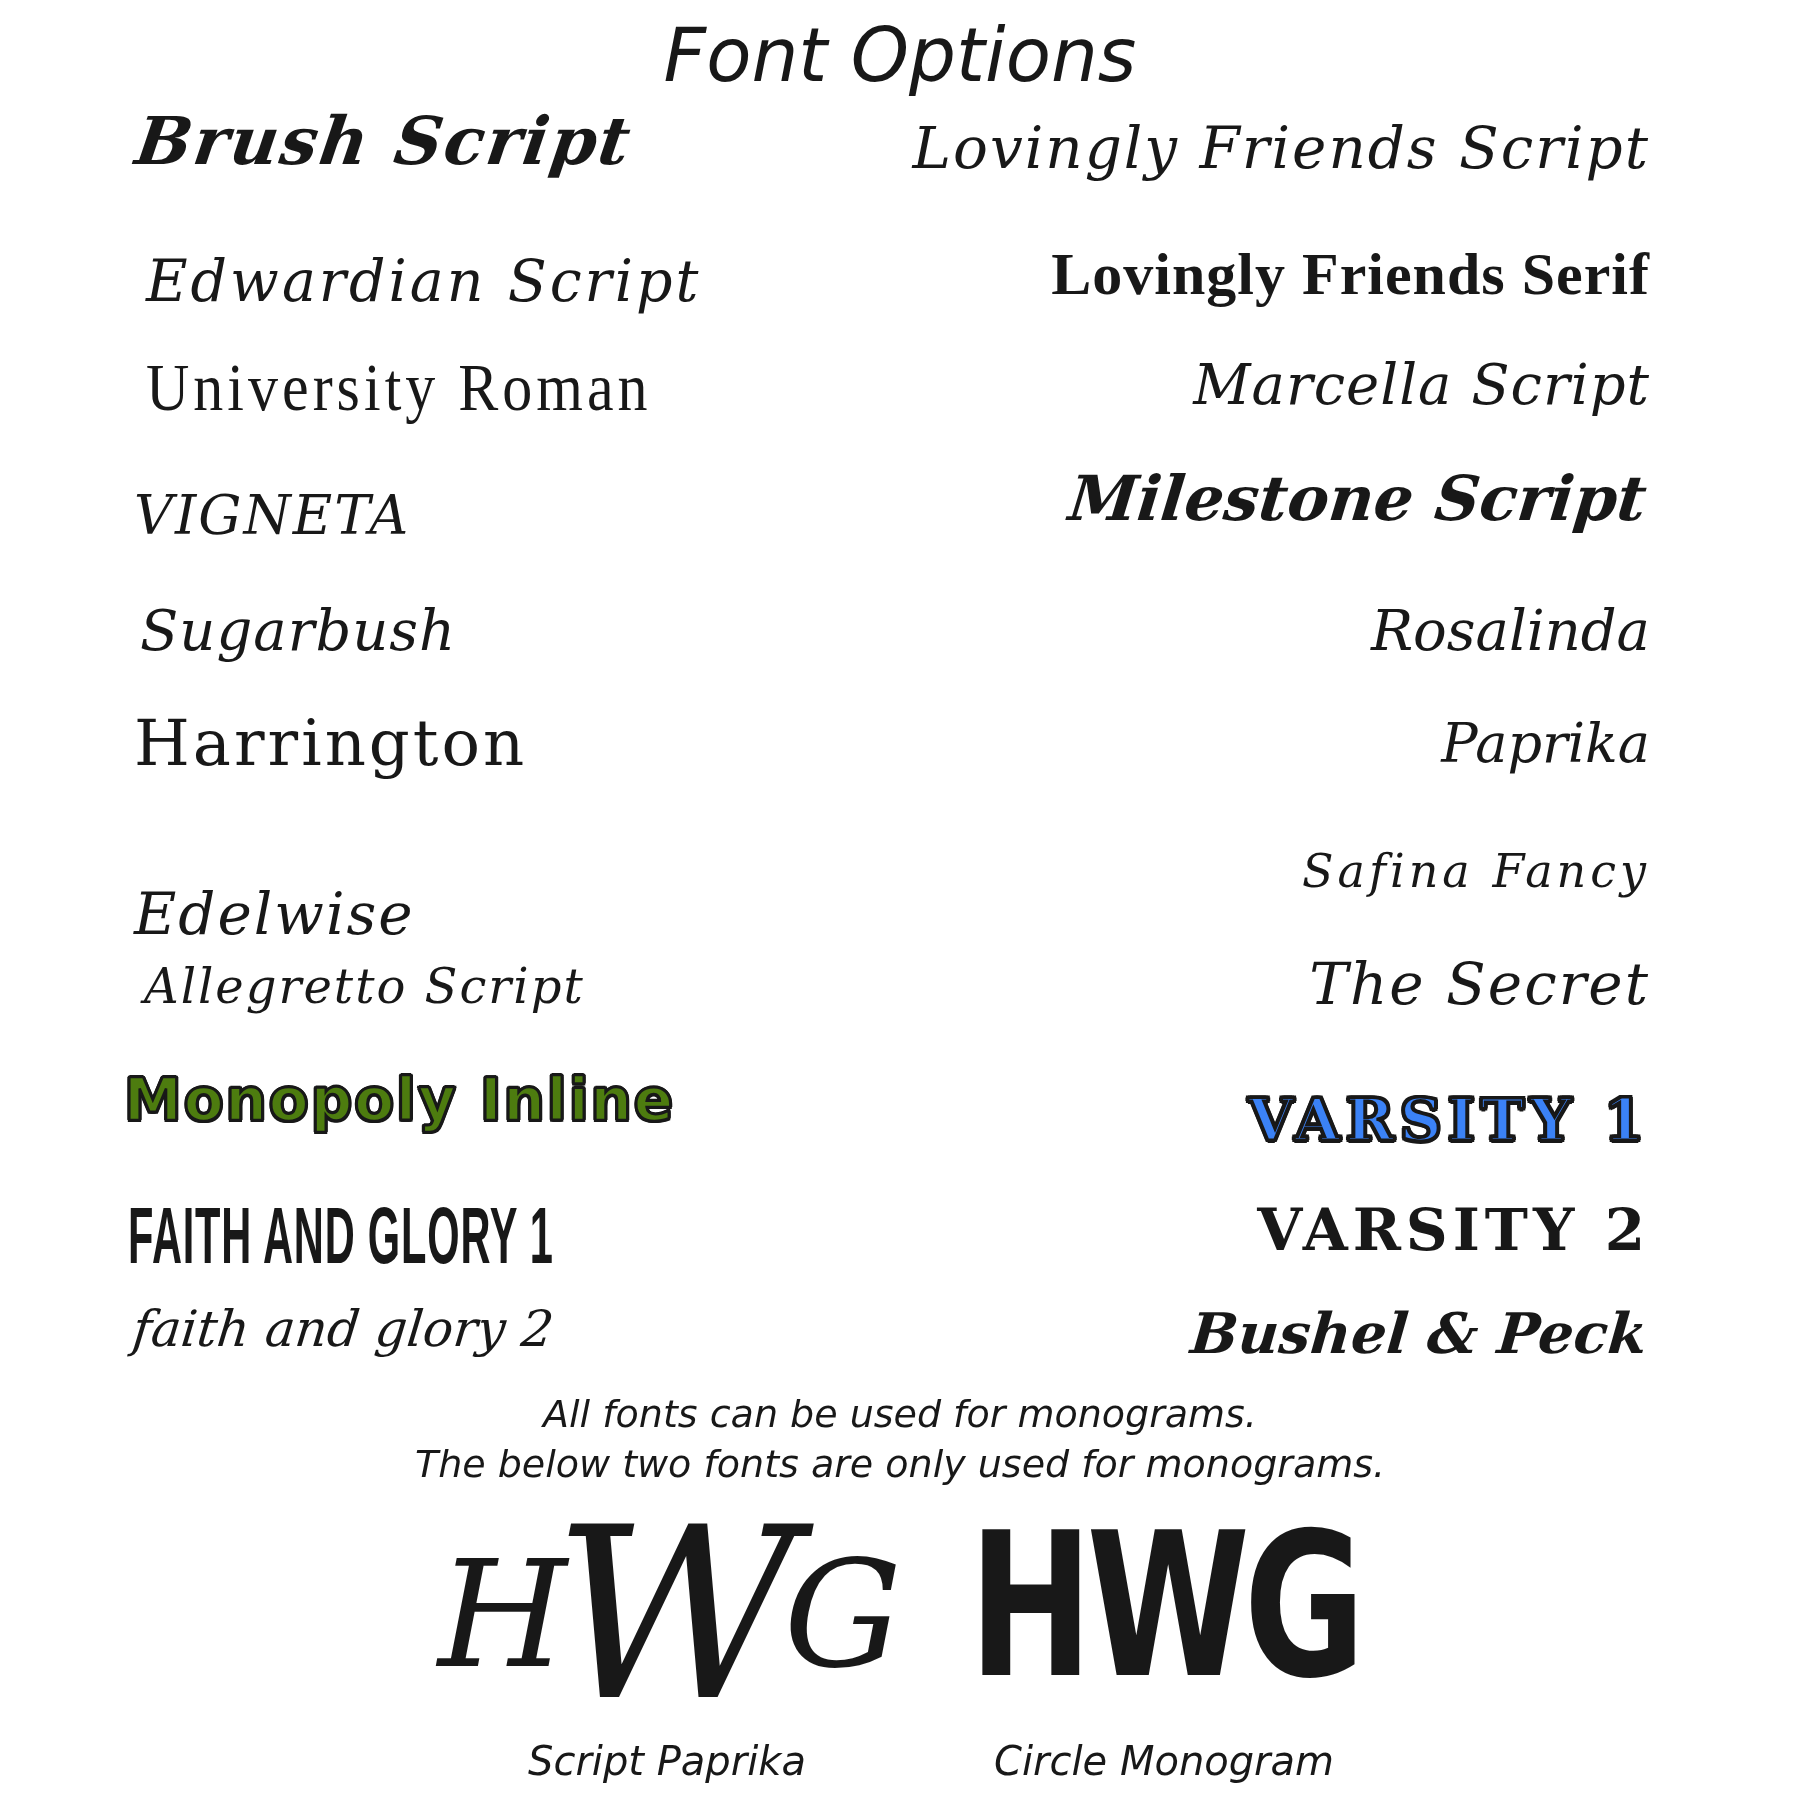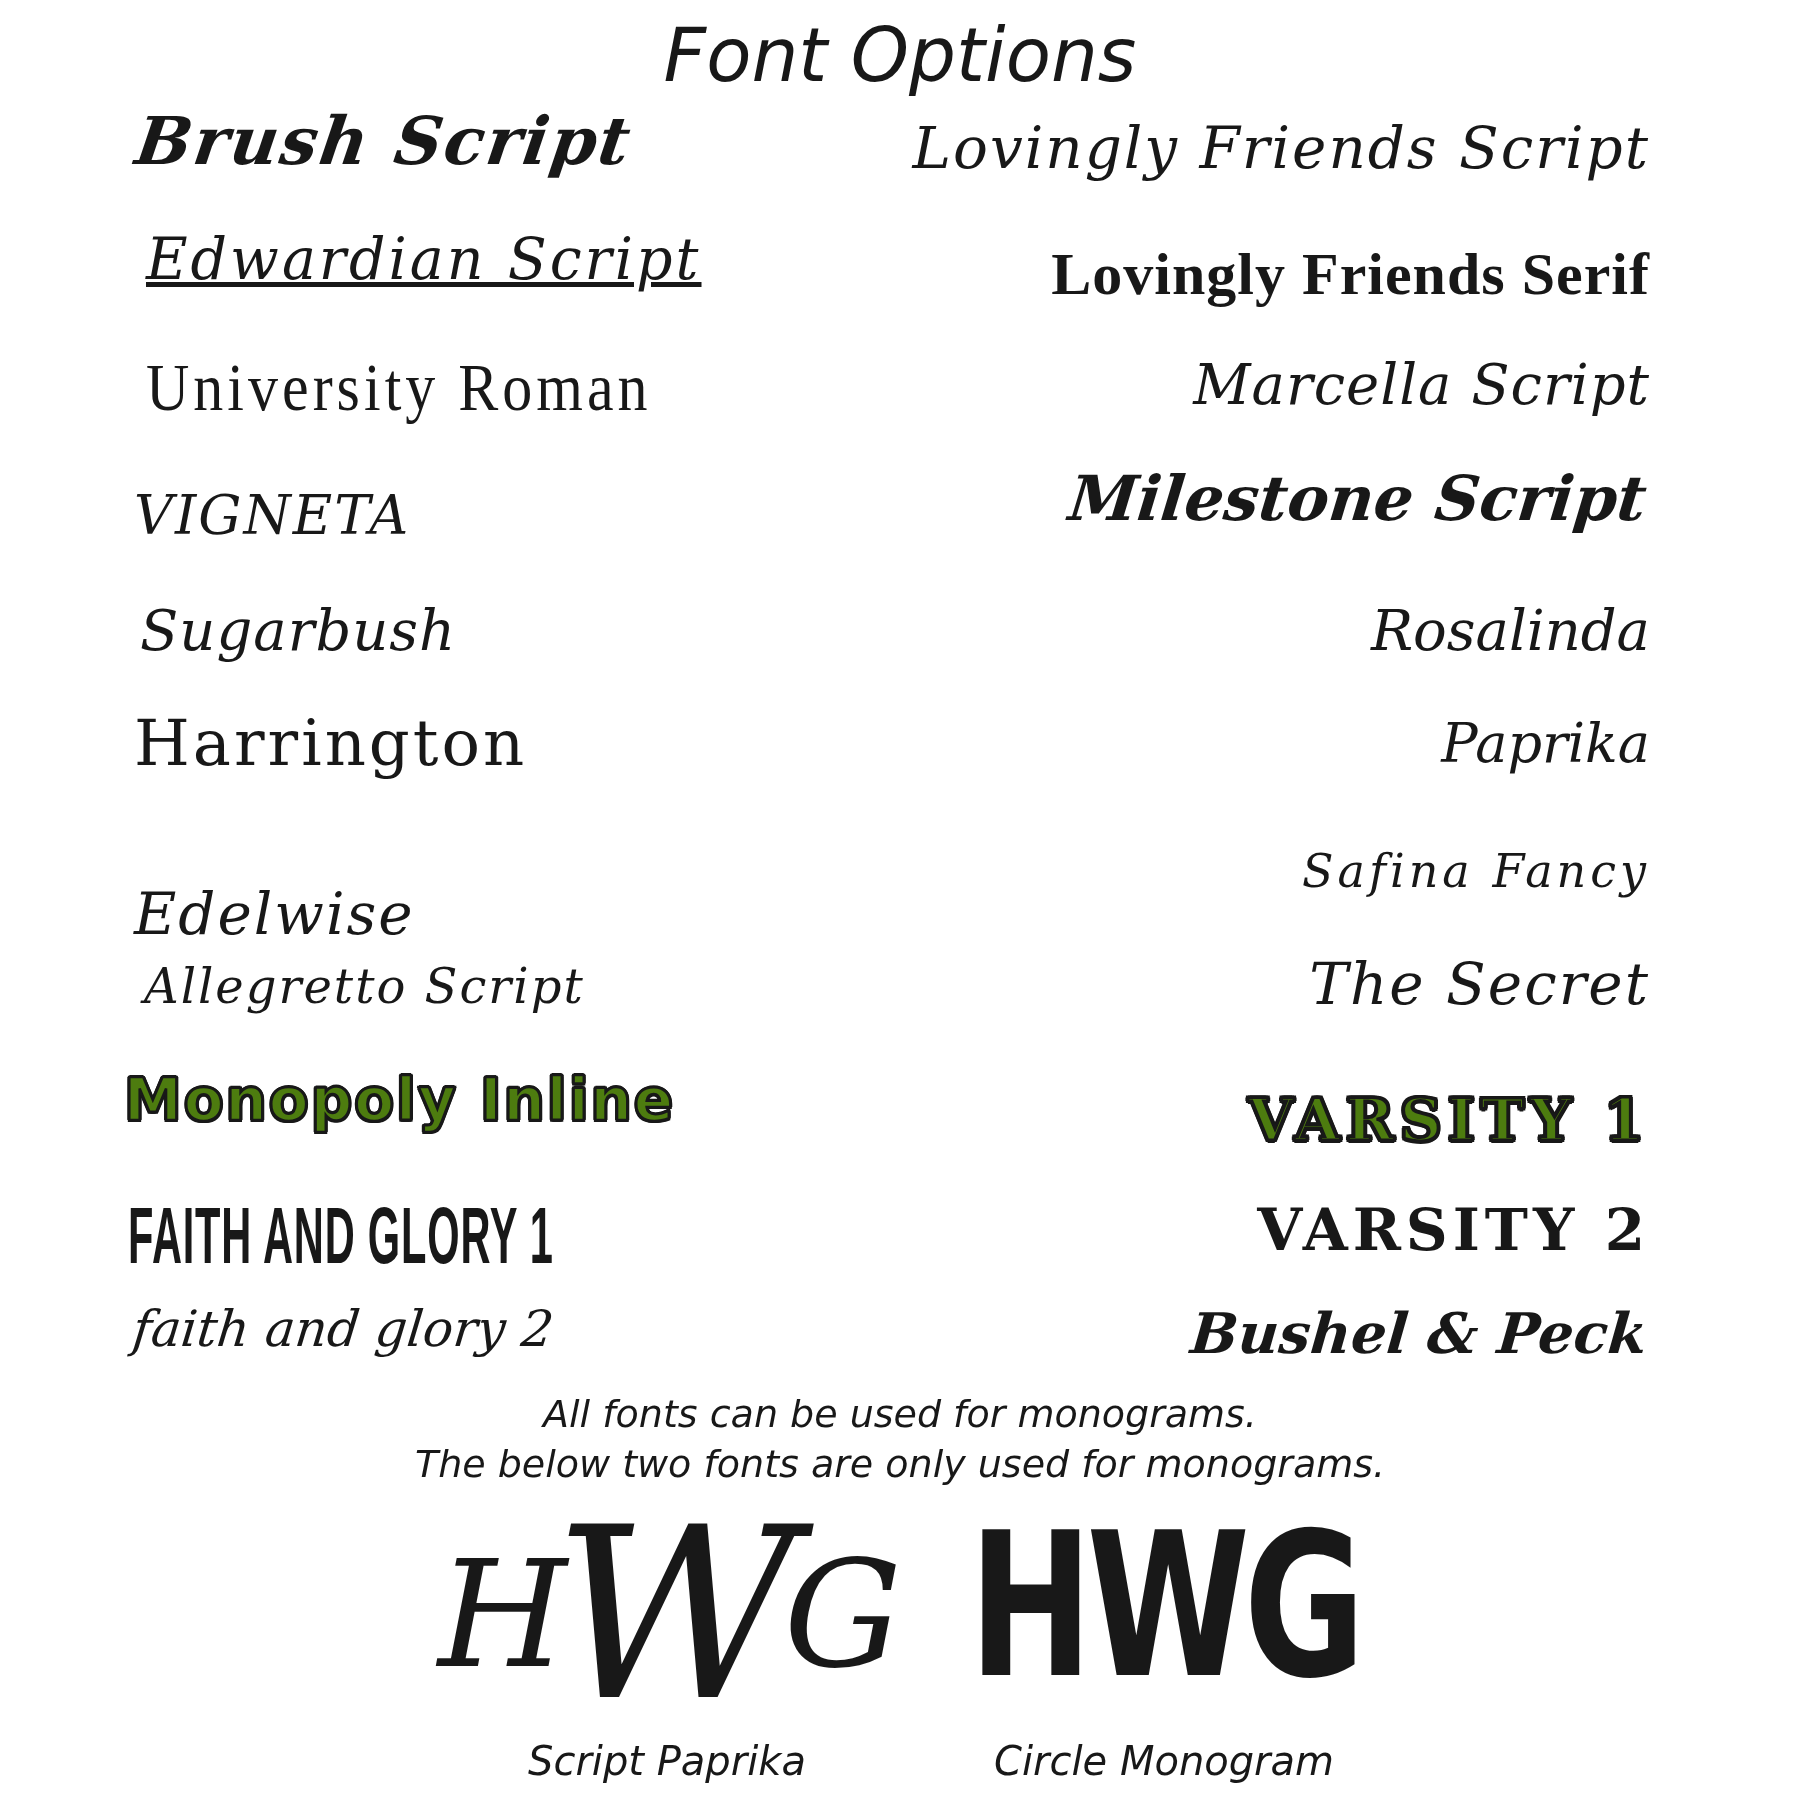--- a/index.html
+++ b/index.html
@@ -14,21 +14,21 @@
   .title{top:12px;left:0;width:100%;text-align:center;
          font:italic 74px "DejaVu Sans",sans-serif;}
   .note{left:0;width:100%;text-align:center;
         font:italic 38px "DejaVu Sans",sans-serif;}
   .note1{top:1392px;}
   .note2{top:1442px;}
 
   
   .s1{top:102px;left:142px;font:italic 700 66px "DejaVu Serif",serif;
       transform:skewX(-8deg);transform-origin:left top;letter-spacing:2px;}
-  .s2{top:226px;left:146px;font:italic 400 57px "DejaVu Serif",serif;letter-spacing:3px;text-decoration:underline;}
+  .s2{top:248px;left:146px;font:italic 400 57px "DejaVu Serif",serif;letter-spacing:3px;}
   .s3{top:350px;left:146px;font:400 60px "Liberation Serif",serif;letter-spacing:4px;
       transform:scaleY(1.12);transform-origin:left top;}
   .s4{top:484px;left:134px;font:italic 400 54px "DejaVu Serif",serif;letter-spacing:2px;}
   .s5{top:598px;left:140px;font:italic 400 56px "DejaVu Serif",serif;letter-spacing:1px;}
   .s6{top:706px;left:134px;font:400 64px "DejaVu Serif",serif;letter-spacing:3px;}
   .s7{top:880px;left:134px;font:italic 400 58px "DejaVu Serif",serif;letter-spacing:2px;}
   .s8{top:958px;left:144px;font:italic 400 48px "DejaVu Serif",serif;letter-spacing:2px;}
   .s9{top:1066px;left:124px;font:700 58px "DejaVu Sans",sans-serif;letter-spacing:2px;
       color:#4d7c0f;-webkit-text-stroke:2.5px #181818;
       text-shadow:2px 0 #181818,-2px 0 #181818,0 2px #181818,0 -2px #181818,
@@ -43,21 +43,21 @@
   .r1{top:114px;font:italic 400 58px "DejaVu Serif",serif;letter-spacing:2px;}
   .r2{top:240px;font:700 60px "Liberation Serif",serif;letter-spacing:1px;}
   .r3{top:352px;font:italic 400 56px "DejaVu Serif",serif;letter-spacing:1px;}
   .r4{top:462px;font:italic 700 62px "DejaVu Serif",serif;
       transform:skewX(-6deg);transform-origin:right top;}
   .r5{top:598px;font:italic 400 56px "DejaVu Serif",serif;text-align:right;}
   .r6{top:712px;font:italic 400 54px "DejaVu Serif",serif;}
   .r7{top:844px;font:italic 400 46px "DejaVu Serif",serif;letter-spacing:4px;}
   .r8{top:950px;font:italic 400 58px "DejaVu Serif",serif;letter-spacing:2px;}
   .r9{top:1086px;font:700 58px "DejaVu Serif",serif;letter-spacing:6px;
-      color:#4d7c0f;-webkit-text-stroke:3px #181818;
+      color:#3b82f6;-webkit-text-stroke:3px #181818;
       text-shadow:2.5px 0 #181818,-2.5px 0 #181818,0 2.5px #181818,0 -2.5px #181818,
                   2px 2px #181818,-2px -2px #181818,2px -2px #181818,-2px 2px #181818;}
   .r10{top:1196px;font:700 58px "DejaVu Serif",serif;letter-spacing:5px;}
   .r11{top:1300px;font:italic 700 56px "DejaVu Serif",serif;
        transform:skewX(-5deg);transform-origin:right top;}
 
   
   .mono-script{top:1496px;left:667px;transform:translateX(-50%);
     display:flex;align-items:center;font-family:"DejaVu Serif",serif;font-style:italic;
     line-height:1;letter-spacing:-6px;}

